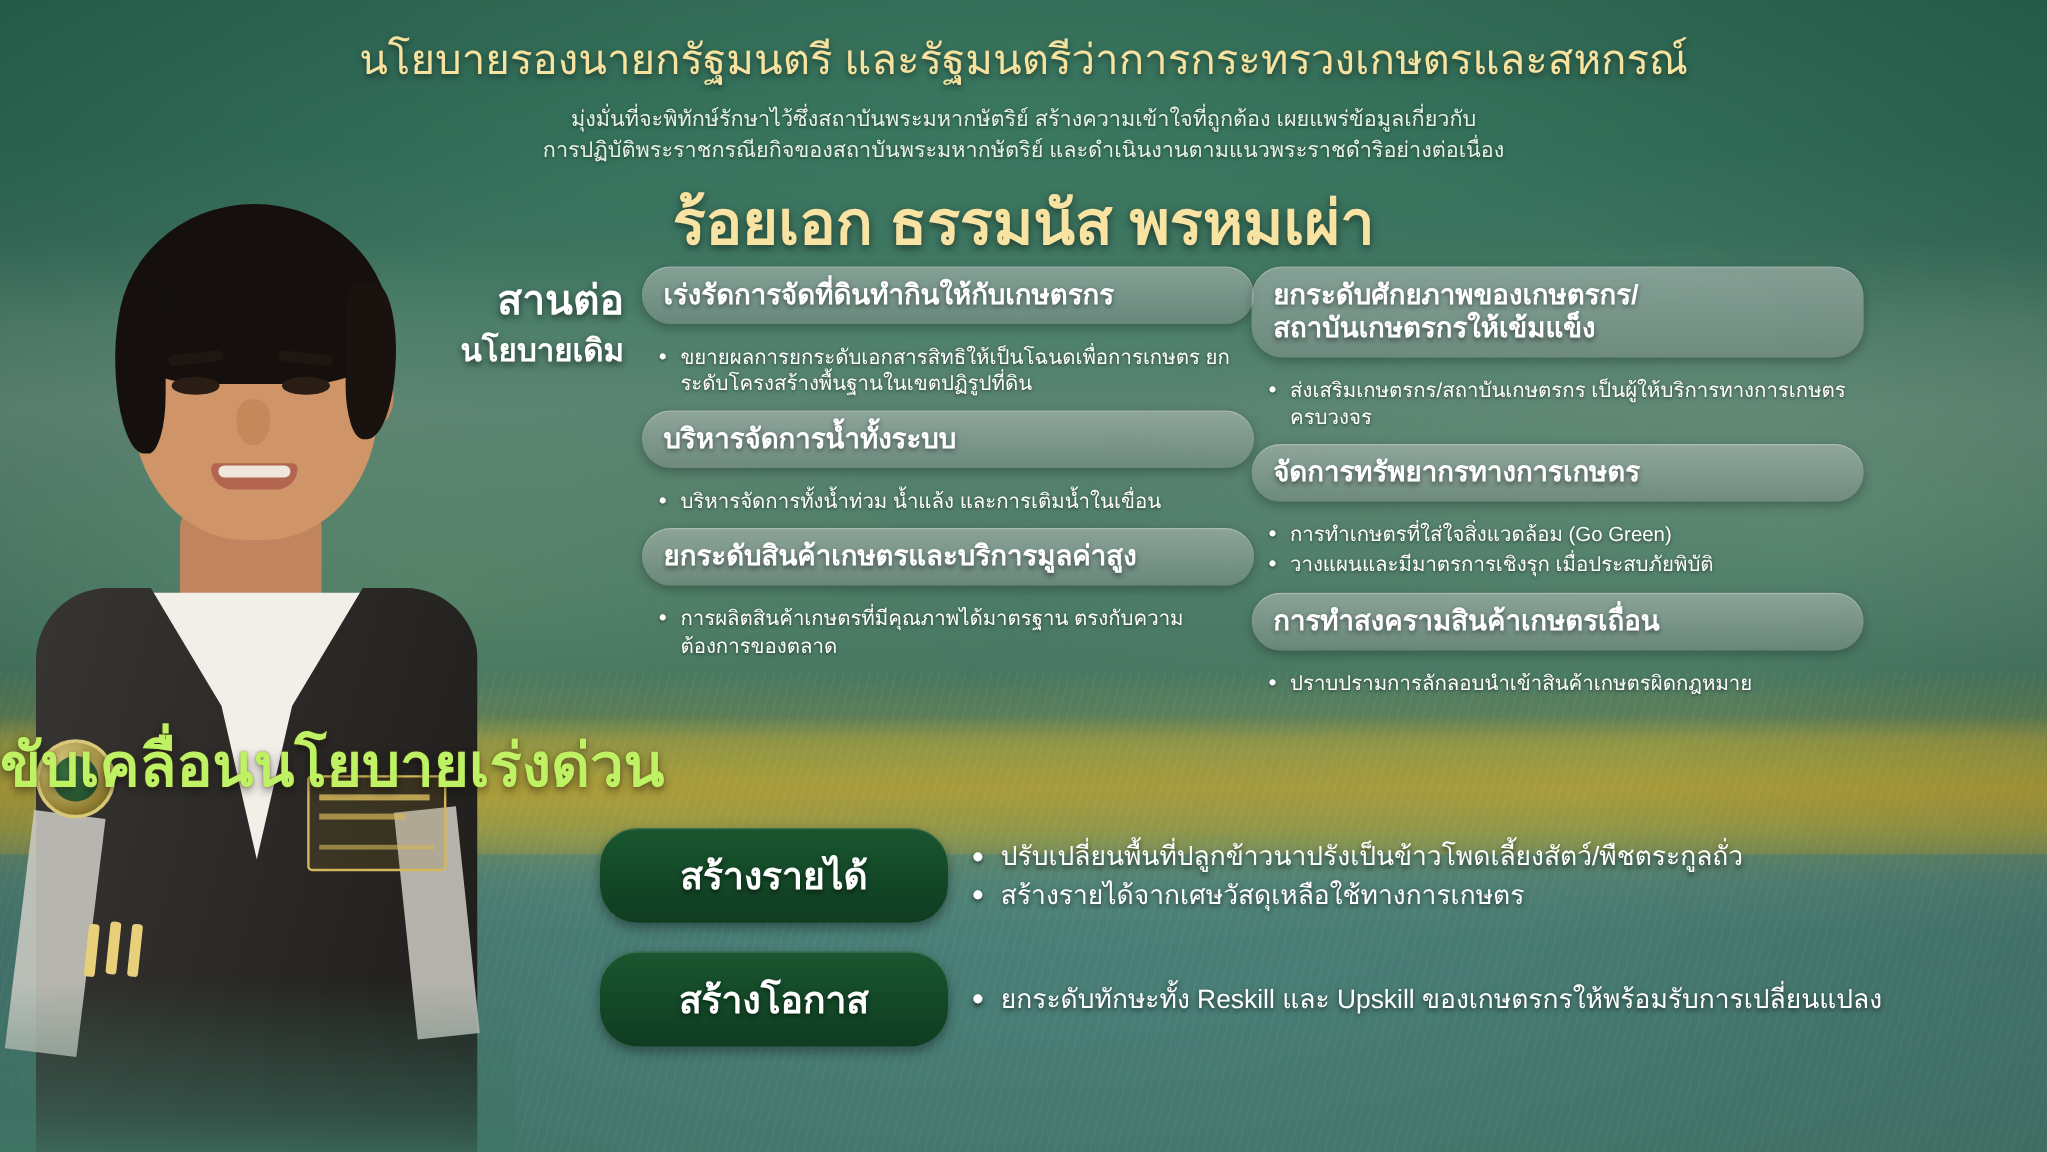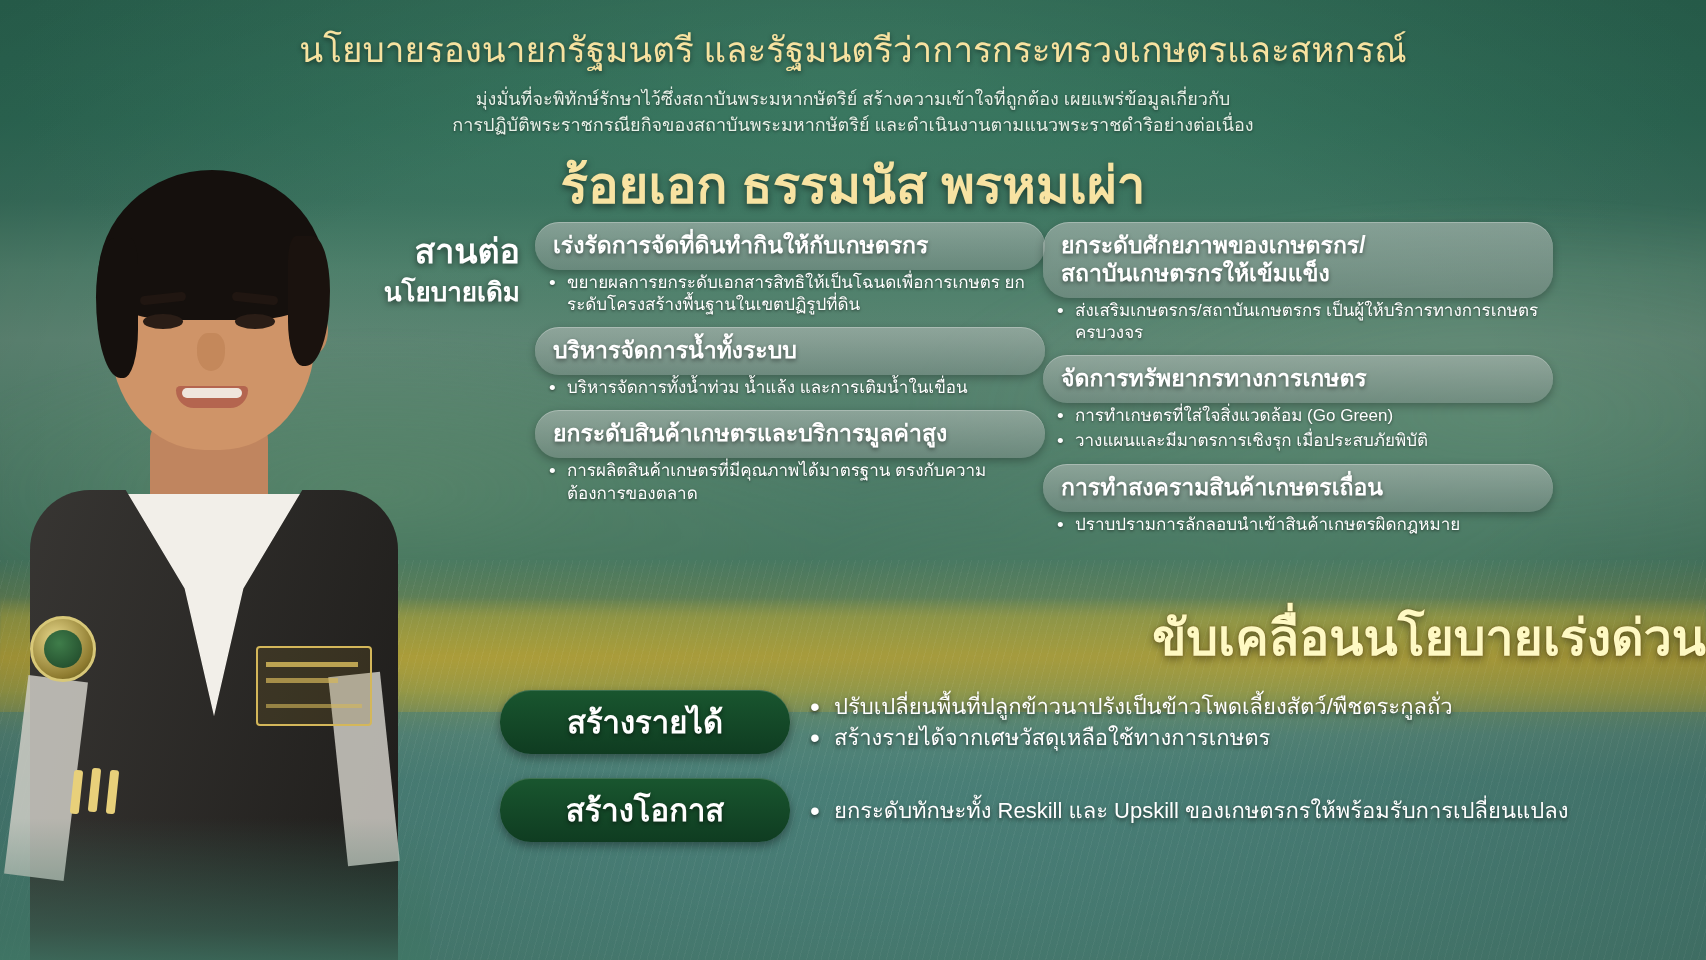--- a/index.html
+++ b/index.html
@@ -144,41 +144,41 @@
   #col-right { left:723px; }
 
   .policy-card { margin-bottom:2px; }
   .pc-head {
     border-radius:26px; padding:9px 18px 11px;
     background:linear-gradient(180deg, rgba(175,185,180,0.62), rgba(130,145,140,0.52));
     box-shadow:0 3px 9px rgba(0,0,0,.28), inset 0 1px 0 rgba(255,255,255,.25);
     color:#ffffff; font-weight:bold; font-size:23px; line-height:1.22;
     text-shadow:0 2px 4px rgba(0,0,0,.45);
   }
-  .pc-bullets { padding:2px 6px 6px 14px; }
+  .pc-bullets { padding:17px 6px 6px 14px; }
   .pc-bullets li {
     list-style:none; position:relative; padding-left:18px;
     color:#ffffff; font-size:17px; line-height:1.3; margin-bottom:3px;
     text-shadow:0 1px 3px rgba(0,0,0,.55);
   }
   .pc-bullets li::before {
     content:"•"; position:absolute; left:0; top:-1px; font-size:19px; color:#ffffff;
   }
 
   
   #urgent-title {
-    position:absolute; left:0; right:0; top:598px; text-align:right; z-index:8;
-    font-size:50px; font-weight:bold; color:#fef9c3;
+    position:absolute; left:0; right:0; top:598px; text-align:left; z-index:8;
+    font-size:50px; font-weight:bold; color:#bef264;
     text-shadow:0 3px 8px rgba(0,0,0,.45), 0 0 2px rgba(120,70,0,.6);
   }
 
   #urgent-list { position:absolute; left:500px; top:690px; width:1120px; z-index:8; }
   .urgent-row { display:flex; align-items:center; margin-bottom:24px; }
   .urgent-badge {
-    flex:0 0 290px; height:64px; border-radius:31px;
+    flex:0 0 290px; height:79px; border-radius:31px;
     background:linear-gradient(180deg,#19562f,#0f3c21);
     box-shadow:0 4px 10px rgba(0,0,0,.38), inset 0 1px 0 rgba(255,255,255,.16);
     display:flex; align-items:center; justify-content:center;
     color:#ffffff; font-size:31px; font-weight:bold;
     text-shadow:0 2px 4px rgba(0,0,0,.5);
   }
   .urgent-points { padding-left:20px; }
   .urgent-points li {
     list-style:none; position:relative; padding-left:24px;
     color:#ffffff; font-size:22px; line-height:1.32; margin:2px 0;

